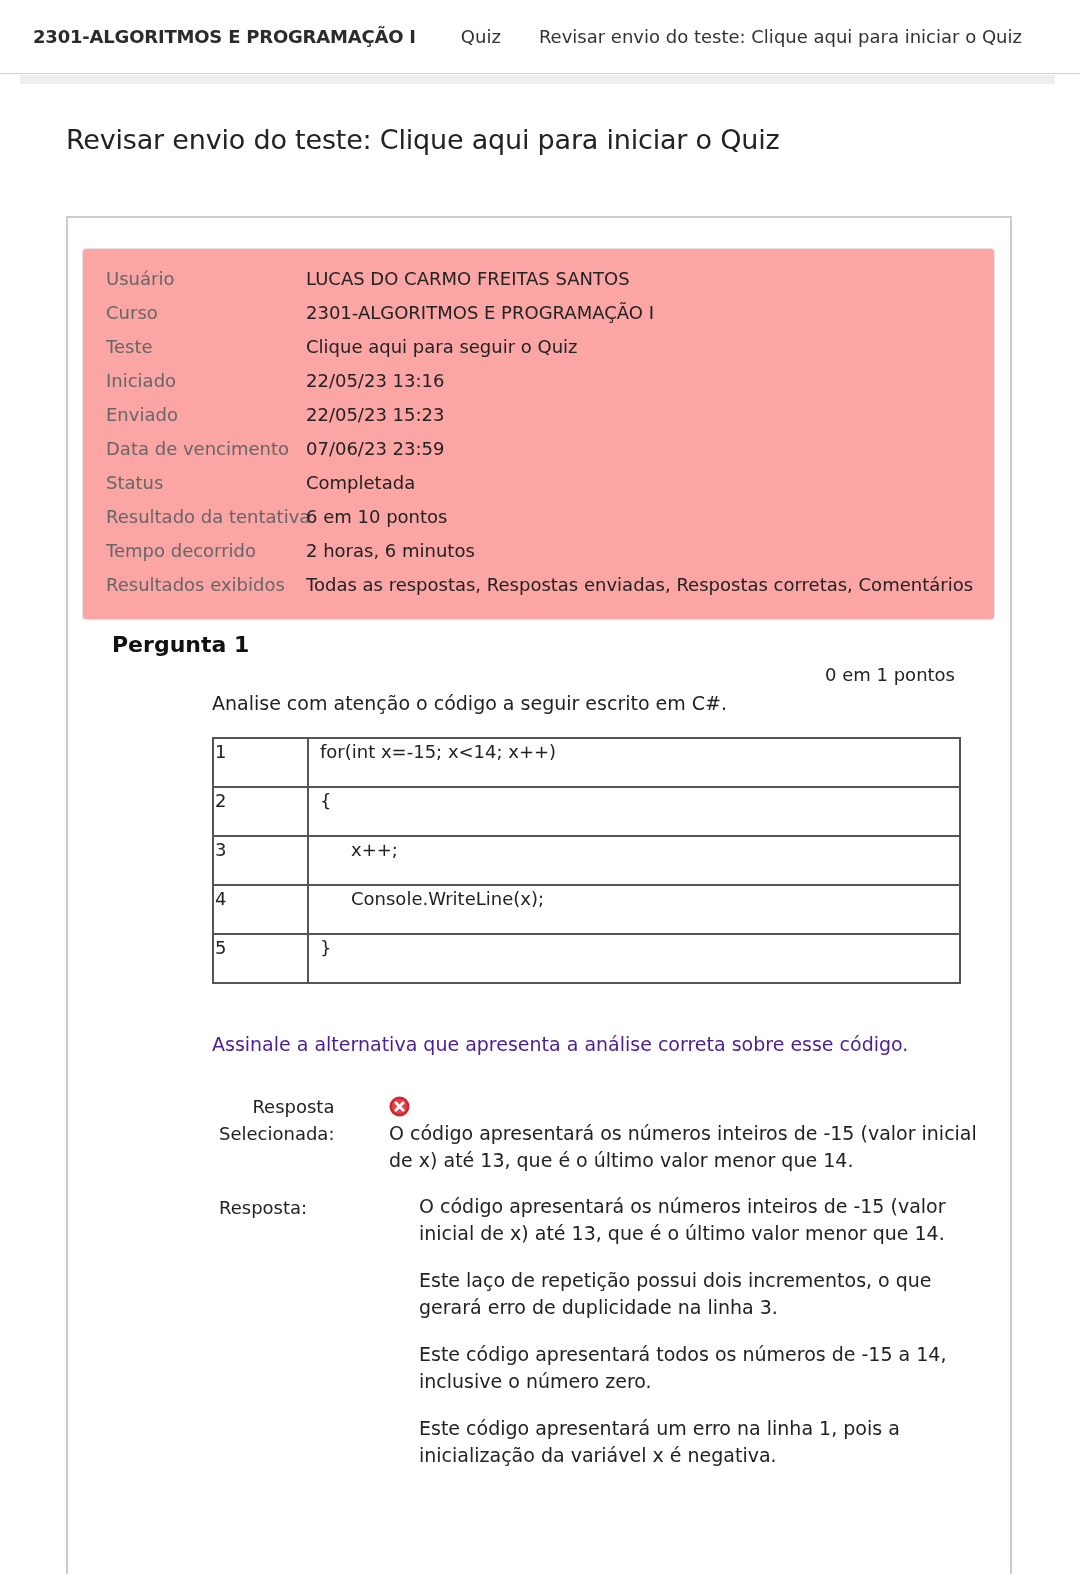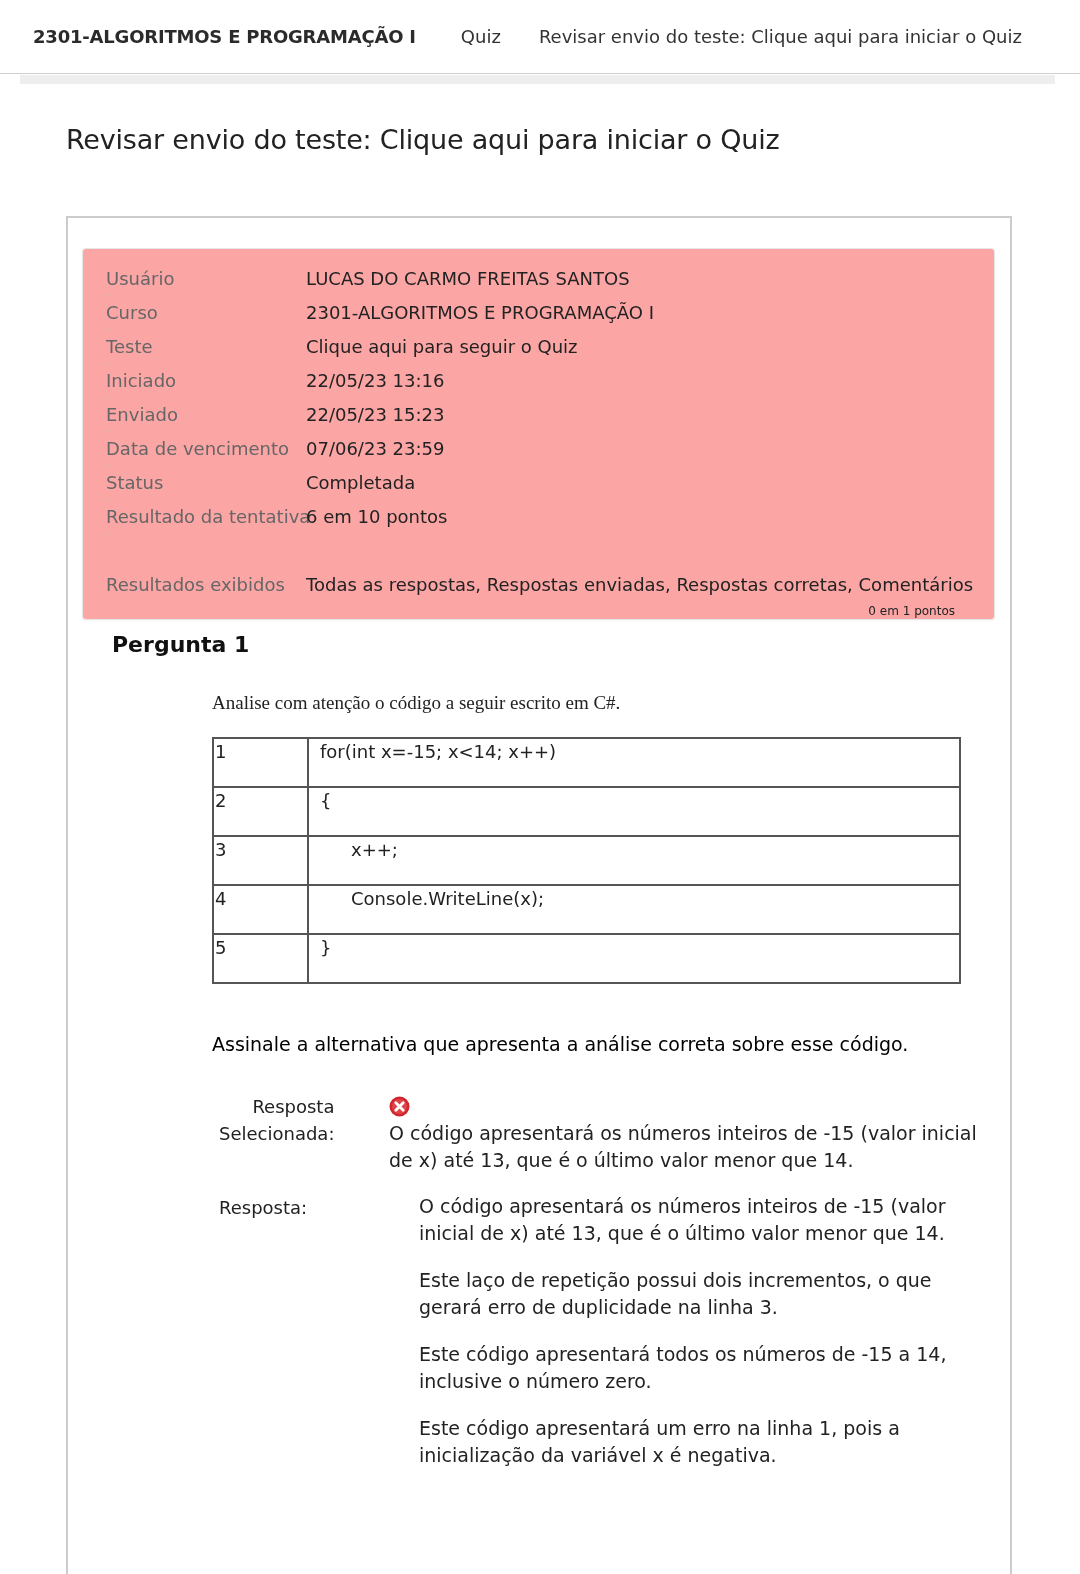--- a/index.html
+++ b/index.html
@@ -46,41 +46,41 @@
     .info-row.last { border-bottom: none; text-align: right; }
     .info-label { position: absolute; left: 0; color: #666; }
     .info-value { position: absolute; left: 200px; color: #222; white-space: nowrap; }
 
     
     .q-title {
       position: absolute; left: 112px; top: 632px;
       font-size: 22px; font-weight: bold; color: #111;
     }
     .q-points {
-      position: absolute; right: 125px; top: 604px;
-      font-size: 12px; color: #222;
+      position: absolute; right: 125px; top: 664px;
+      font-size: 18px; color: #222;
     }
     .q-text {
-      position: absolute; left: 212px; top: 692px; font-size: 19px; color: #222; font-family: Liberation Serif, serif;
+      position: absolute; left: 212px; top: 692px; font-size: 19px; color: #222;
     }
 
     .code-table {
       position: absolute; left: 212px; top: 737px; width: 749px;
       border-collapse: collapse; border: 2px solid #555;
     }
     .code-table td {
       border: 2px solid #555; height: 49px; vertical-align: top;
       font-size: 18px; color: #222; padding: 2px 0 0 1px;
     }
     .code-table td.num { width: 95px; }
     .code-table td.code { padding-left: 11px; }
     .code-table td.code.indent { padding-left: 42px; }
 
     .q-text2 {
-      position: absolute; left: 212px; top: 1033px; font-size: 19px; color: #000000;
+      position: absolute; left: 212px; top: 1033px; font-size: 19px; color: #4c1d95;
     }
 
     .ans-label {
       position: absolute; left: 219px; font-size: 18px; color: #222; line-height: 27px; text-align: right;
     }
     .wrong-icon {
       position: absolute; left: 389px; top: 1096px; width: 21px; height: 21px;
     }
     .ans-selected {
       position: absolute; left: 389px; top: 1120px; width: 590px;
@@ -130,20 +130,24 @@
     <span class="info-label">Data de vencimento</span>
     <span class="info-value">07/06/23 23:59</span>
   </div>
   <div class="info-row" style="top:217px">
     <span class="info-label">Status</span>
     <span class="info-value">Completada</span>
   </div>
   <div class="info-row" style="top:251px">
     <span class="info-label">Resultado da tentativa</span>
     <span class="info-value">6 em 10 pontos</span>
+  </div>
+  <div class="info-row" style="top:285px">
+    <span class="info-label">Tempo decorrido</span>
+    <span class="info-value">2 horas, 6 minutos</span>
   </div>
   <div class="info-row last" style="top:319px">
     <span class="info-label">Resultados exibidos</span>
     <span class="info-value">Todas as respostas, Respostas enviadas, Respostas corretas, Comentários</span>
   </div>
 </div>
 
 <div class="q-title">Pergunta 1</div>
 <div class="q-points">0 em 1 pontos</div>
 <div class="q-text">Analise com atenção o código a seguir escrito em C#.</div>

